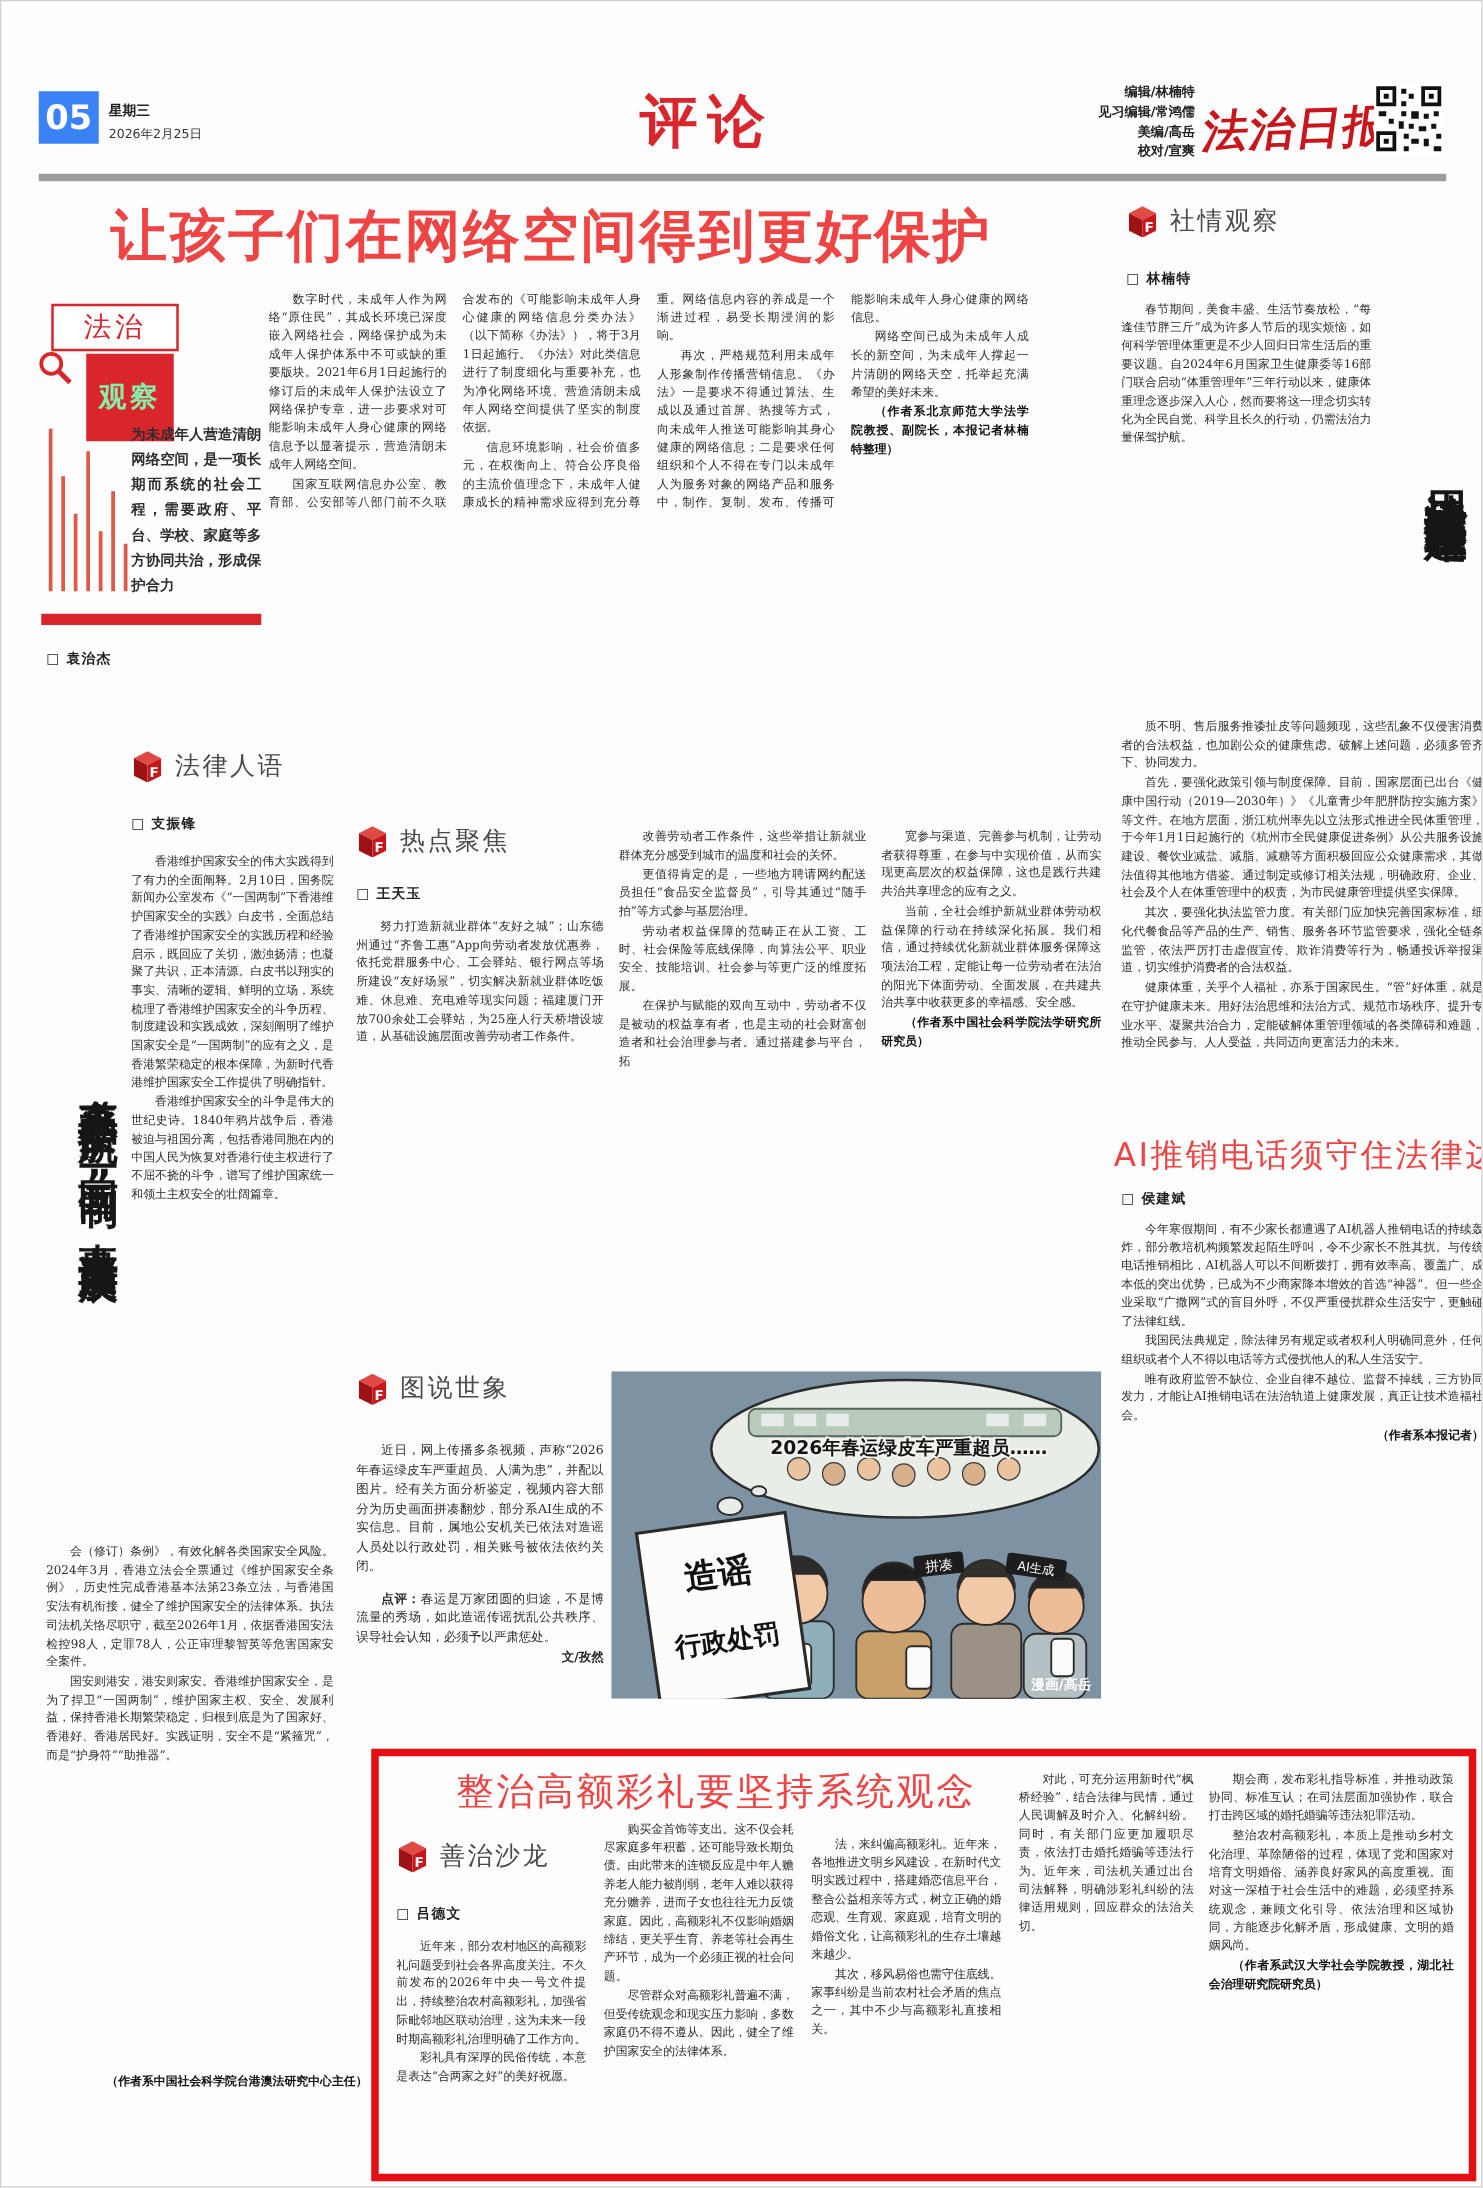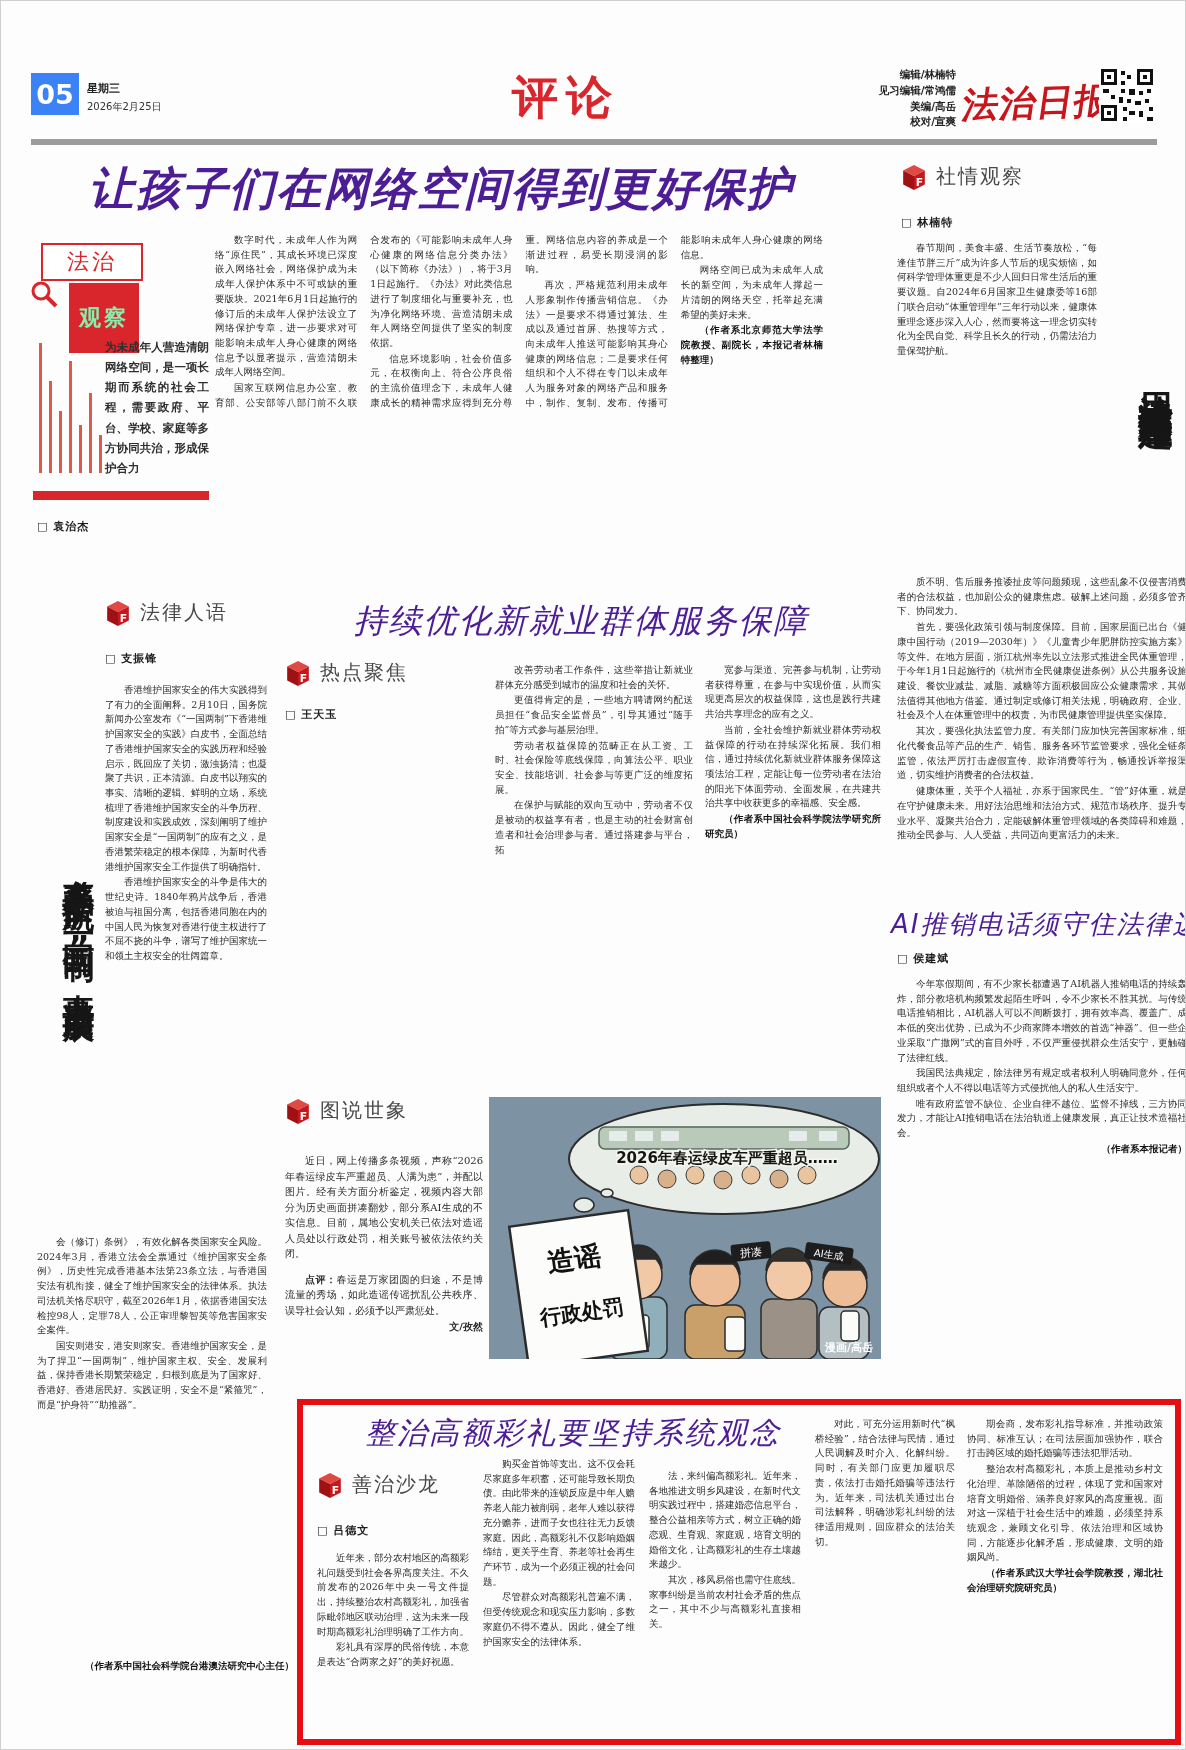--- a/index.html
+++ b/index.html
@@ -7,21 +7,21 @@
          font-family:"DejaVu Sans",sans-serif;overflow:hidden;border:1px solid #cfcfcf;box-sizing:border-box;}
   .abs{position:absolute;}
   .bodytext{font-size:9.5px;line-height:1.55;text-align:justify;color:#2b2b2b;
             font-family:"DejaVu Serif",serif;overflow:hidden;}
   .bodytext p{margin:0 0 1px 0;text-indent:2em;}
   .attr{font-weight:bold;font-family:"DejaVu Sans",sans-serif;color:#111;}
   .byline{font-size:11px;font-weight:bold;color:#1d1d1d;letter-spacing:1px;}
   .kicker{display:flex;align-items:center;gap:9px;}
   .kicker .klabel{font-size:20px;color:#4a4a4a;letter-spacing:2px;}
   .vhead{writing-mode:vertical-rl;text-orientation:upright;font-weight:bold;color:#161616;}
-  .headline{color:#4c1d95;letter-spacing:2px;white-space:nowrap;font-style:italic;}
+  .headline{color:#ef4444;letter-spacing:2px;white-space:nowrap;}
   .num-badge{background:#3b82f6;color:#fff;font-weight:bold;font-size:27px;
              width:48px;height:42px;display:flex;align-items:center;justify-content:center;}
   .graybar{background:#9c9c9c;height:6px;}
   .fzbox{border:2px solid #d9262c;color:#d9262c;background:#fff;font-weight:normal;
          font-size:22px;padding:2px 24px;display:inline-block;letter-spacing:3px;}
   .gcbox{background:#d9262c;color:#86efac;font-weight:bold;font-size:22px;
          padding:20px 10px;display:inline-block;letter-spacing:3px;}
   .bars{display:flex;align-items:flex-end;gap:7px;}
   .bars i{width:3px;background:#dd5a48;display:block;}
   .observer-intro{font-size:11.5px;line-height:1.75;font-weight:bold;color:#2e2e2e;
@@ -129,31 +129,33 @@
   <div class="abs bodytext" style="left:104px;top:682px;width:162px;height:536px;">
     <p>香港维护国家安全的伟大实践得到了有力的全面阐释。2月10日，国务院新闻办公室发布《“一国两制”下香港维护国家安全的实践》白皮书，全面总结了香港维护国家安全的实践历程和经验启示，既回应了关切，激浊扬清；也凝聚了共识，正本清源。白皮书以翔实的事实、清晰的逻辑、鲜明的立场，系统梳理了香港维护国家安全的斗争历程、制度建设和实践成效，深刻阐明了维护国家安全是“一国两制”的应有之义，是香港繁荣稳定的根本保障，为新时代香港维护国家安全工作提供了明确指针。</p>
     <p>香港维护国家安全的斗争是伟大的世纪史诗。1840年鸦片战争后，香港被迫与祖国分离，包括香港同胞在内的中国人民为恢复对香港行使主权进行了不屈不挠的斗争，谱写了维护国家统一和领土主权安全的壮阔篇章。</p>
   </div>
   <div class="abs bodytext" style="left:36px;top:1234px;width:230px;height:352px;">
     <p>会（修订）条例》，有效化解各类国家安全风险。2024年3月，香港立法会全票通过《维护国家安全条例》，历史性完成香港基本法第23条立法，与香港国安法有机衔接，健全了维护国家安全的法律体系。执法司法机关恪尽职守，截至2026年1月，依据香港国安法检控98人，定罪78人，公正审理黎智英等危害国家安全案件。</p>
     <p>国安则港安，港安则家安。香港维护国家安全，是为了捍卫“一国两制”，维护国家主权、安全、发展利益，保持香港长期繁荣稳定，归根到底是为了国家好、香港好、香港居民好。实践证明，安全不是“紧箍咒”，而是“护身符”“助推器”。</p>
   </div>
   <div class="abs bodytext attr" style="left:36px;top:1658px;width:230px;margin-left:48px;">（作者系中国社会科学院台港澳法研究中心主任）</div>
 
-  <div class="abs headline" style="left:280px;top:598px;width:600px;text-align:center;font-size:33px;">持续优化新就业群体服务保障</div>
   <div class="abs kicker" style="left:284px;top:658px;">
     <svg width="26" height="26" viewBox="0 0 24 24">
       <polygon points="2,6 12,1 22,6 12,11" fill="#e04a44"></polygon>
       <polygon points="2,6 12,11 12,24 2,19" fill="#9e1216"></polygon>
       <polygon points="12,11 22,6 22,19 12,24" fill="#c8161d"></polygon>
       <text x="13.5" y="20" font-size="10" font-weight="bold" fill="#fff">F</text>
     </svg>
     <span class="klabel">热点聚焦</span>
   </div>
   <div class="abs byline" style="left:284px;top:706px;">□ 王天玉</div>
+  <div class="abs bodytext" style="left:284px;top:734px;width:198px;height:340px;">
+    <p>努力打造新就业群体“友好之城”；山东德州通过“齐鲁工惠”App向劳动者发放优惠券，依托党群服务中心、工会驿站、银行网点等场所建设“友好场景”，切实解决新就业群体吃饭难、休息难、充电难等现实问题；福建厦门开放700余处工会驿站，为25座人行天桥增设坡道，从基础设施层面改善劳动者工作条件。</p>
+  </div>
   <div class="abs bodytext" style="left:494px;top:662px;width:198px;height:412px;">
     <p>改善劳动者工作条件，这些举措让新就业群体充分感受到城市的温度和社会的关怀。</p>
     <p>更值得肯定的是，一些地方聘请网约配送员担任“食品安全监督员”，引导其通过“随手拍”等方式参与基层治理。</p>
     <p>劳动者权益保障的范畴正在从工资、工时、社会保险等底线保障，向算法公平、职业安全、技能培训、社会参与等更广泛的维度拓展。</p>
     <p>在保护与赋能的双向互动中，劳动者不仅是被动的权益享有者，也是主动的社会财富创造者和社会治理参与者。通过搭建参与平台，拓</p>
   </div>
   <div class="abs bodytext" style="left:704px;top:662px;width:176px;height:412px;">
     <p>宽参与渠道、完善参与机制，让劳动者获得尊重，在参与中实现价值，从而实现更高层次的权益保障，这也是践行共建共治共享理念的应有之义。</p>
     <p>当前，全社会维护新就业群体劳动权益保障的行动在持续深化拓展。我们相信，通过持续优化新就业群体服务保障这项法治工程，定能让每一位劳动者在法治的阳光下体面劳动、全面发展，在共建共治共享中收获更多的幸福感、安全感。</p>
     <p class="attr">（作者系中国社会科学院法学研究所研究员）</p>

